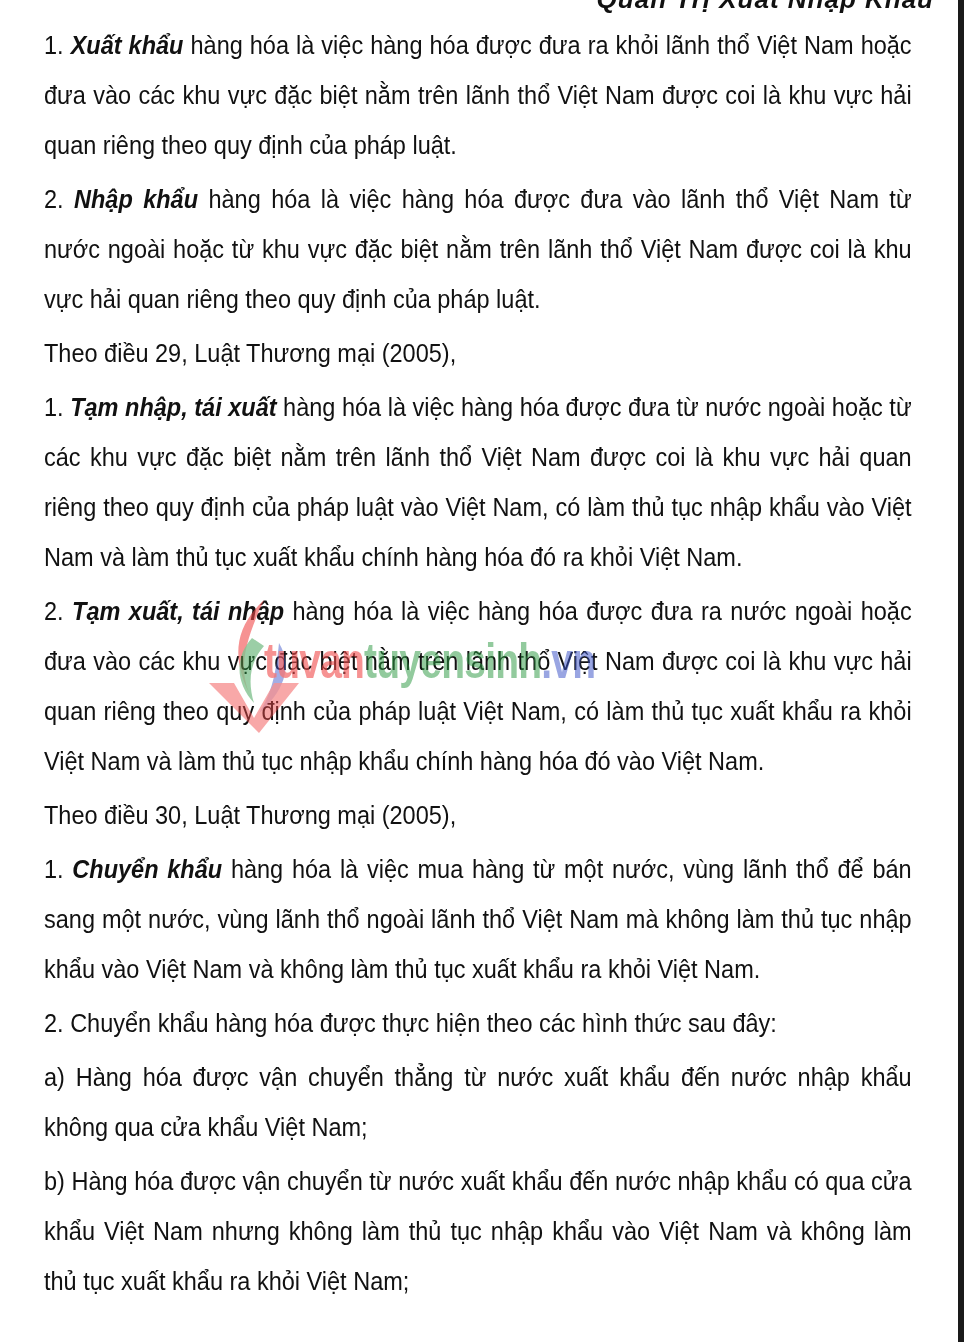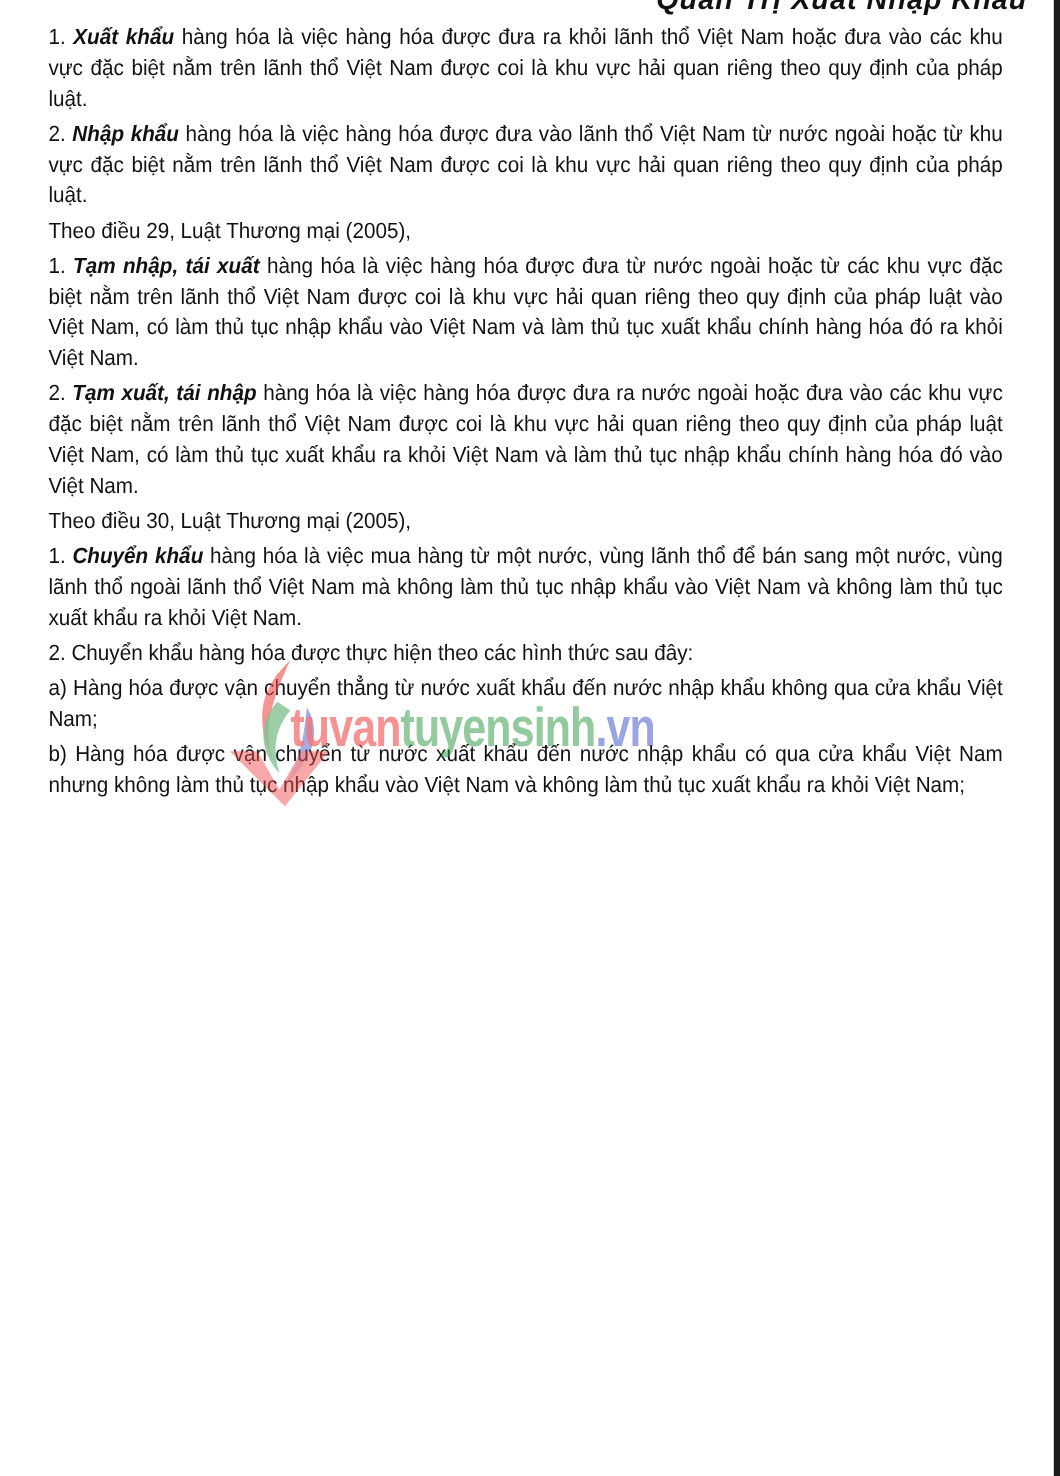--- a/index.html
+++ b/index.html
@@ -12,21 +12,21 @@
   .right-strip {
     position:absolute; top:0; right:0; width:6px; height:1342px; background:#1a1a1a;
   }
   .header {
     position:absolute; top:-16px; right:30px;
     font-size:26px; font-weight:bold; font-style:italic; color:#111;
     letter-spacing:1px; white-space:nowrap;
   }
   .page {
     position:absolute; left:44px; top:20px; width:868px;
-    font-size:20px; line-height:28px;
+    font-size:25px; line-height:50px;
   }
   .para {
     margin:0 0 4px 0;
     text-align:justify;
     text-align-last:left;
     transform:scaleX(0.94);
     transform-origin:left top;
     width:923px;
   }
   .term { font-weight:bold; font-style:italic; }

